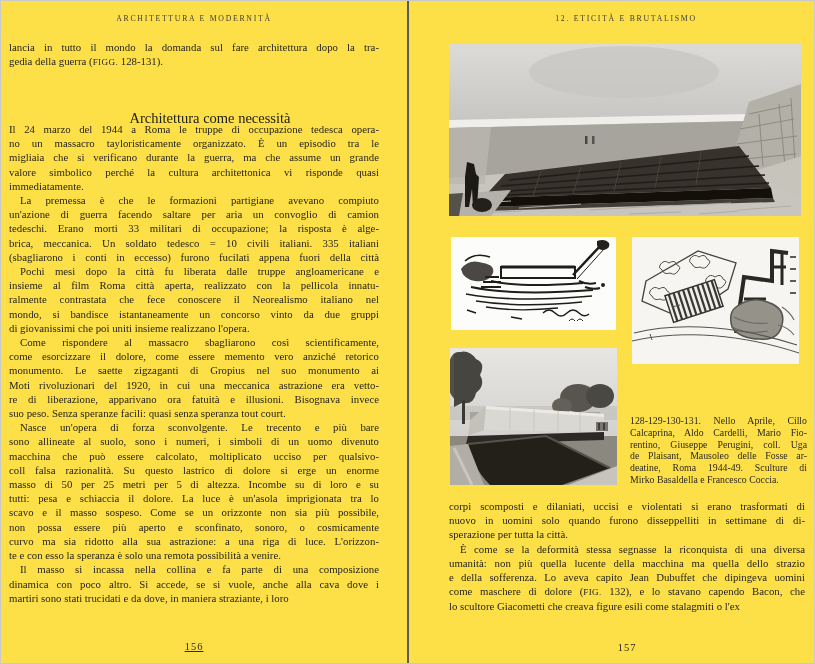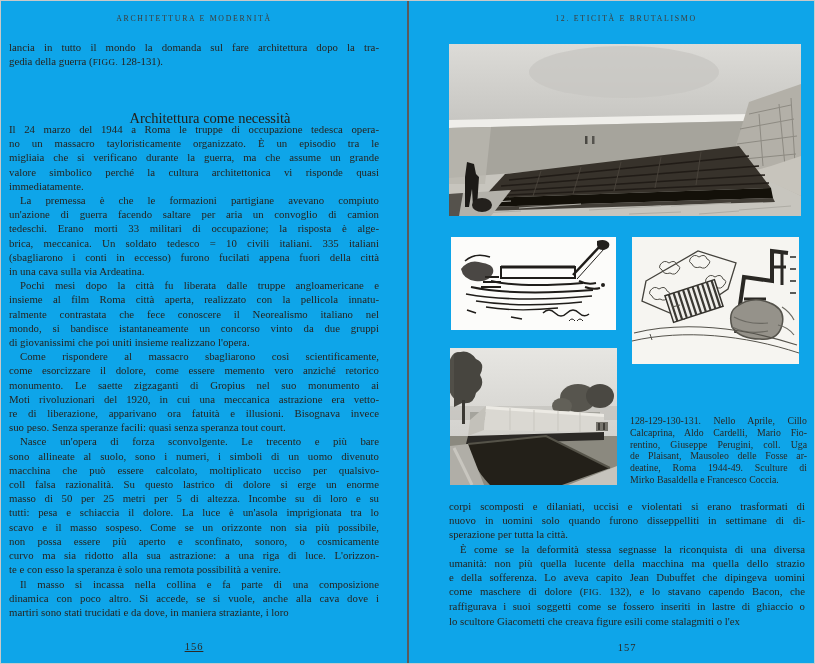--- a/index.html
+++ b/index.html
@@ -1,17 +1,17 @@
 <!DOCTYPE html>
 <html><head>
 <meta charset="utf-8">
 <style>
   html,body { margin:0; padding:0; background:#ffffff; }
   .spread {
-    position:relative; width:815px; height:664px; background:#0ea5e9;
+    position:relative; width:815px; height:664px; background:#fde047;
     font-family:"Liberation Serif", serif; color:#262420;
     border:1px solid #c9c9c9; box-sizing:border-box; overflow:hidden;
   }
   .spine { position:absolute; left:406px; top:0; width:1.5px; height:664px; background:#5a5a5c; }
   .page { position:absolute; top:0; height:664px; }
   .page.left  { left:0;   width:406px; }
   .page.right { left:408px; width:407px; }
 
   .running-head {
     position:absolute; text-align:center;
@@ -60,21 +60,20 @@
           <div class="line">migliaia che si verificano durante la guerra, ma che assume un grande</div>
           <div class="line">valore simbolico perché la cultura architettonica vi risponde quasi</div>
           <div class="line last">immediatamente.</div>
         </div>
       <div class="para indent">
           <div class="line">La premessa è che le formazioni partigiane avevano compiuto</div>
           <div class="line">un'azione di guerra facendo saltare per aria un convoglio di camion</div>
           <div class="line">tedeschi. Erano morti 33 militari di occupazione; la risposta è alge-</div>
           <div class="line">brica, meccanica. Un soldato tedesco = 10 civili italiani. 335 italiani</div>
           <div class="line">(sbagliarono i conti in eccesso) furono fucilati appena fuori della città</div>
-          <div class="line last">in una cava sulla via Ardeatina.</div>
         </div>
       <div class="para indent">
           <div class="line">Pochi mesi dopo la città fu liberata dalle truppe angloamericane e</div>
           <div class="line">insieme al film <span class="it">Roma città aperta</span>, realizzato con la pellicola innatu-</div>
           <div class="line">ralmente contrastata che fece conoscere il Neorealismo italiano nel</div>
           <div class="line">mondo, si bandisce istantaneamente un concorso vinto da due gruppi</div>
           <div class="line last">di giovanissimi che poi uniti insieme realizzano l'opera.</div>
         </div>
       <div class="para indent">
           <div class="line">Come rispondere al massacro sbagliarono così scientificamente,</div>
@@ -243,20 +242,19 @@
       <div class="para">
           <div class="line">corpi scomposti e dilaniati, uccisi e violentati si erano trasformati di</div>
           <div class="line">nuovo in uomini solo quando furono disseppelliti in settimane di di-</div>
           <div class="line last">sperazione per tutta la città.</div>
         </div>
       <div class="para indent">
           <div class="line">È come se la deformità stessa segnasse la riconquista di una diversa</div>
           <div class="line">umanità: non più quella lucente della macchina ma quella dello strazio</div>
           <div class="line">e della sofferenza. Lo aveva capito Jean Dubuffet che dipingeva uomini</div>
           <div class="line">come maschere di dolore (<span class="sc">FIG.</span> 132), e lo stavano capendo Bacon, che</div>
-          <div class="line">raffigurava i suoi soggetti come se fossero inseriti in lastre di ghiaccio o</div>
           <div class="line last">lo scultore Giacometti che creava figure esili come stalagmiti o l'ex</div>
         </div>
     </div>
 
     <div class="folio" style="left:40px; width:356px; top:641px;">157</div>
   </div>
 </div>
 
 </body></html>

